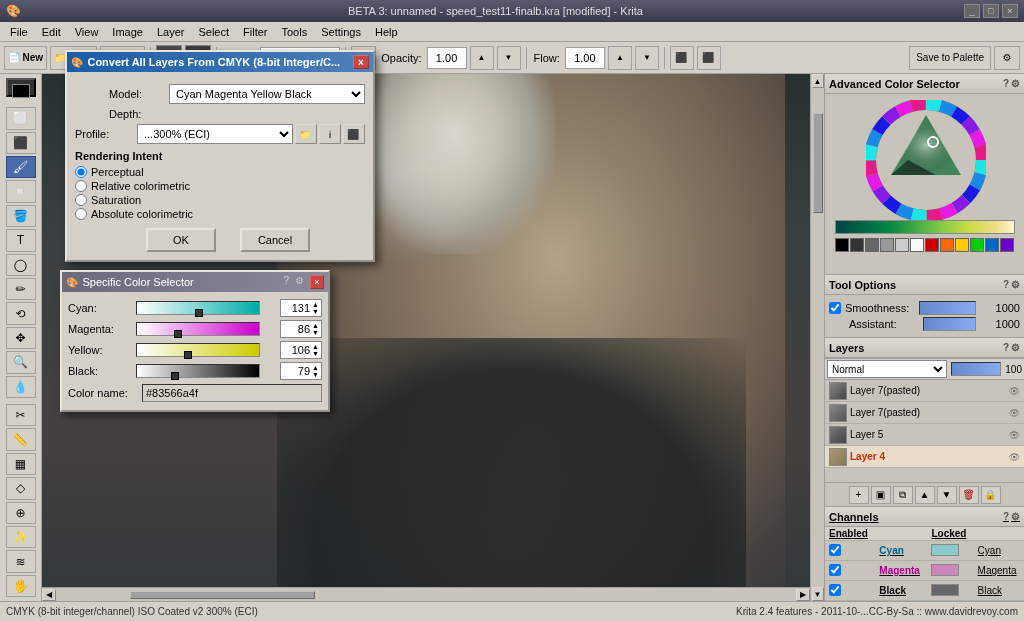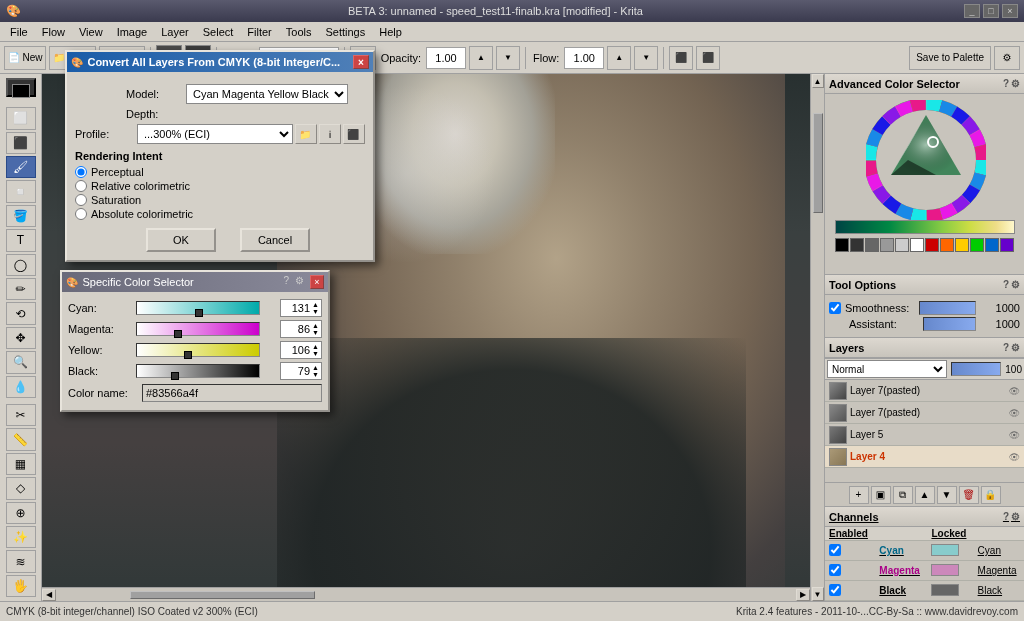--- a/index.html
+++ b/index.html
@@ -212,21 +212,21 @@
       font-weight: bold;
     }
     #convert-dialog-close {
       margin-left: auto; width: 16px; height: 14px;
       background: #cc4444; border: 1px outset #dd6666;
       color: white; display: flex; align-items: center; justify-content: center;
       font-size: 10px; cursor: pointer;
     }
     #convert-dialog-body { padding: 8px; }
     .dialog-row {
-      display: flex; align-items: center; margin: 4px 17px; padding-left: 34px;
+      display: flex; align-items: center; margin: 4px 0; padding-left: 34px;
     }
     .dialog-label { width: 60px; font-size: 11px; color: #000; }
     .dialog-combo {
       flex: 1; height: 20px; background: white; border: 1px solid #888;
       font-size: 11px; padding: 0 2px;
     }
     .profile-row { display: flex; align-items: center; margin: 4px 0; gap: 2px; }
     .profile-btn { width: 22px; height: 20px; background: #d4d0c8; border: 1px outset #e0dcd4; display: flex; align-items: center; justify-content: center; font-size: 10px; cursor: pointer; }
 
     .rendering-intent-section { margin: 6px 0; }
@@ -302,35 +302,35 @@
   <span>BETA 3: unnamed - speed_test11-finalb.kra [modified] - Krita</span>
   <div id="titlebar-buttons">
     <span>_</span>
     <span>□</span>
     <span>×</span>
   </div>
 </div>
 
 <div id="menubar">
   <span class="menu-item">File</span>
-  <span class="menu-item">Flow</span>
+  <span class="menu-item">Edit</span>
   <span class="menu-item">View</span>
   <span class="menu-item">Image</span>
   <span class="menu-item">Layer</span>
   <span class="menu-item">Select</span>
   <span class="menu-item">Filter</span>
   <span class="menu-item">Tools</span>
   <span class="menu-item">Settings</span>
   <span class="menu-item">Help</span>
 </div>
 
 <div id="toolbar">
   <div class="toolbar-btn">
     <span>📄</span>
-    <span style="font-size:10px;margin-left:2px;">New</span>
+    <span style="font-size:10px;margin-left:2px;font-weight:bold;">New</span>
   </div>
   <div class="toolbar-btn">
     <span>📁</span>
     <span style="font-size:10px;margin-left:2px;">Open</span>
   </div>
   <div class="toolbar-btn">
     <span>💾</span>
     <span style="font-size:10px;margin-left:2px;">Save</span>
   </div>
   <div class="toolbar-separator"></div>

